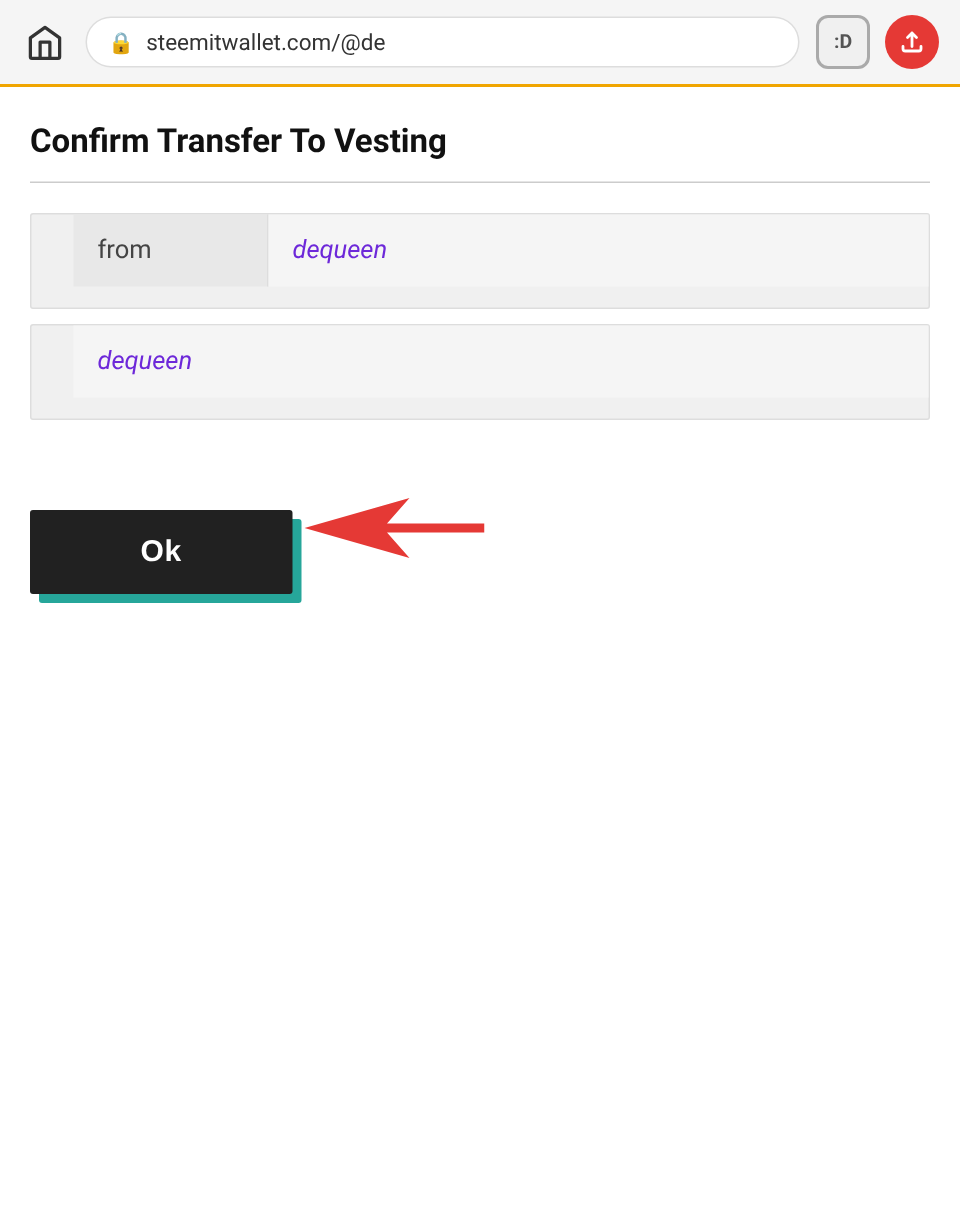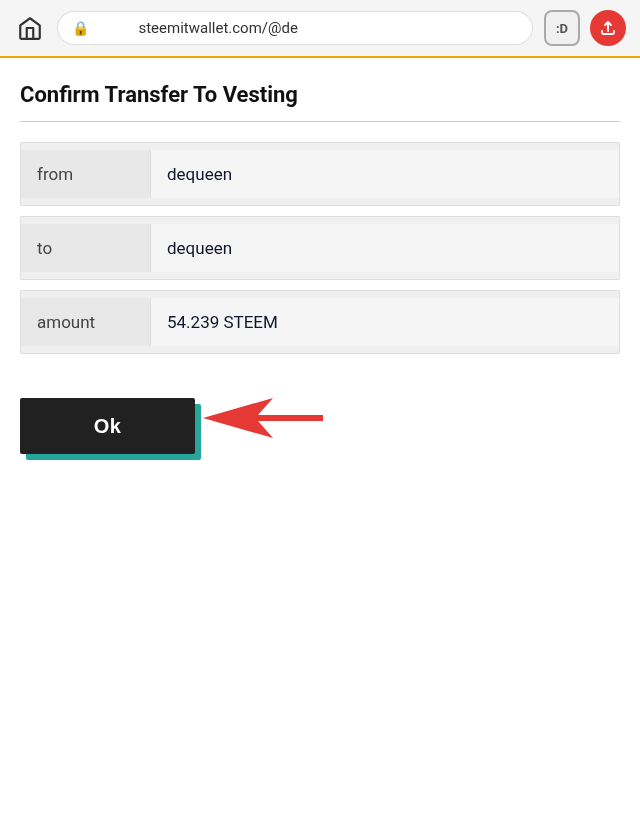--- a/index.html
+++ b/index.html
@@ -45,21 +45,20 @@
       flex-shrink: 0;
       color: #555;
       font-size: 14px;
     }
     .address-text {
       white-space: nowrap;
       overflow: hidden;
       text-overflow: ellipsis;
       font-size: 15px;
       color: #333;
-      margin-left: 41px;
     }
     .browser-actions {
       display: flex;
       align-items: center;
       gap: 10px;
       flex-shrink: 0;
     }
     .menu-btn {
       width: 36px;
       height: 36px;
@@ -97,55 +96,57 @@
     }
     .divider {
       border: none;
       border-top: 1px solid #ccc;
       margin-bottom: 20px;
     }
 
     
     .form-row {
       display: flex;
-      align-items: center;
+      align-items: flex-start;
       margin-bottom: 10px;
       border: 1px solid #ddd;
       border-radius: 2px;
       background: #f0f0f0;
       min-height: 64px;
+      padding-left: 28px;
     }
     .form-label {
       width: 130px;
       flex-shrink: 0;
       display: flex;
       align-items: center;
       padding: 14px 16px;
       font-size: 17px;
       color: #444;
       background: #e8e8e8;
       border-right: 1px solid #ddd;
     }
     .form-value {
       flex: 1;
       display: flex;
       align-items: center;
       padding: 14px 16px;
       font-size: 17px;
-      color: #0f172a;
+      color: #6d28d9;
       background: #f5f5f5;
       word-break: break-all;
+      font-style: italic;
     }
     .form-value.empty {
       background: #f5f5f5;
     }
 
     
     .button-area {
-      margin-top: 12px;
+      margin-top: 28px;
       position: relative;
       display: inline-flex;
       align-items: flex-end;
       border-radius: 16px;
     }
     .ok-shadow {
       position: absolute;
       bottom: -6px;
       left: 6px;
       width: 175px;
@@ -196,28 +197,23 @@
 <div class="page-content">
   <h1 class="page-title">Confirm Transfer To Vesting</h1>
   <hr class="divider">
 
   <div class="form-row">
     <div class="form-label">from</div>
     <div class="form-value">dequeen</div>
   </div>
 
   <div class="form-row">
-    <div class="form-label">to</div>
     <div class="form-value">dequeen</div>
   </div>
 
-  <div class="form-row">
-    <div class="form-label">amount</div>
-    <div class="form-value">54.239 STEEM</div>
-  </div>
 
 
   <div style="margin-top: 32px; display: flex; align-items: center;">
     <div class="button-area">
       <div class="ok-shadow"></div>
       <button class="ok-button">Ok</button>
     </div>
 
     <div style="margin-left: 8px; margin-bottom: 0px;">
       <svg width="120" height="50" viewBox="0 0 120 50">

